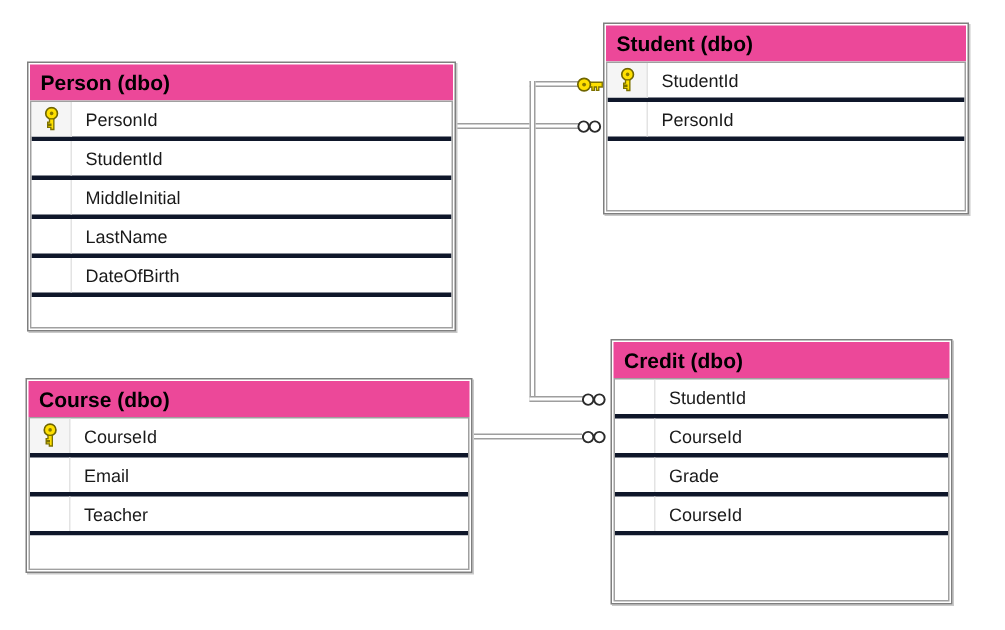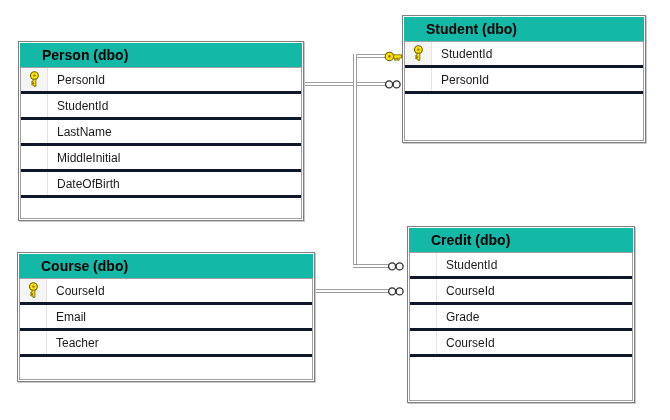--- a/index.html
+++ b/index.html
@@ -22,24 +22,24 @@
     background: #ffffff;
     border: 1px solid #7f7f7f;
     box-shadow: 1px 1px 0 #c9c9c9;
     padding: 1px;
     display: flex;
     flex-direction: column;
     box-sizing: border-box;
   }
   .table-header {
     height: 24px;
-    background: #14b8a6;
+    background: #ec4899;
     display: flex;
     align-items: center;
-    padding-left: 22px;
+    padding-left: 7px;
     font-size: 14px;
     font-weight: bold;
     color: #000000;
     flex: 0 0 auto;
   }
   .table-grid {
     flex: 1 1 auto;
     border: 1px solid #a0a0a0;
     background: #ffffff;
     display: flex;
@@ -192,25 +192,25 @@
             </svg>
         </div>
         <div class="name-cell">PersonId</div>
       </div>
       <div class="col-row">
         <div class="icon-cell"></div>
         <div class="name-cell">StudentId</div>
       </div>
       <div class="col-row">
         <div class="icon-cell"></div>
+        <div class="name-cell">MiddleInitial</div>
+      </div>
+      <div class="col-row">
+        <div class="icon-cell"></div>
         <div class="name-cell">LastName</div>
-      </div>
-      <div class="col-row">
-        <div class="icon-cell"></div>
-        <div class="name-cell">MiddleInitial</div>
       </div>
       <div class="col-row">
         <div class="icon-cell"></div>
         <div class="name-cell">DateOfBirth</div>
       </div>
       <div class="grid-filler"></div>
     </div>
   </div>
 
   <div class="table student">

